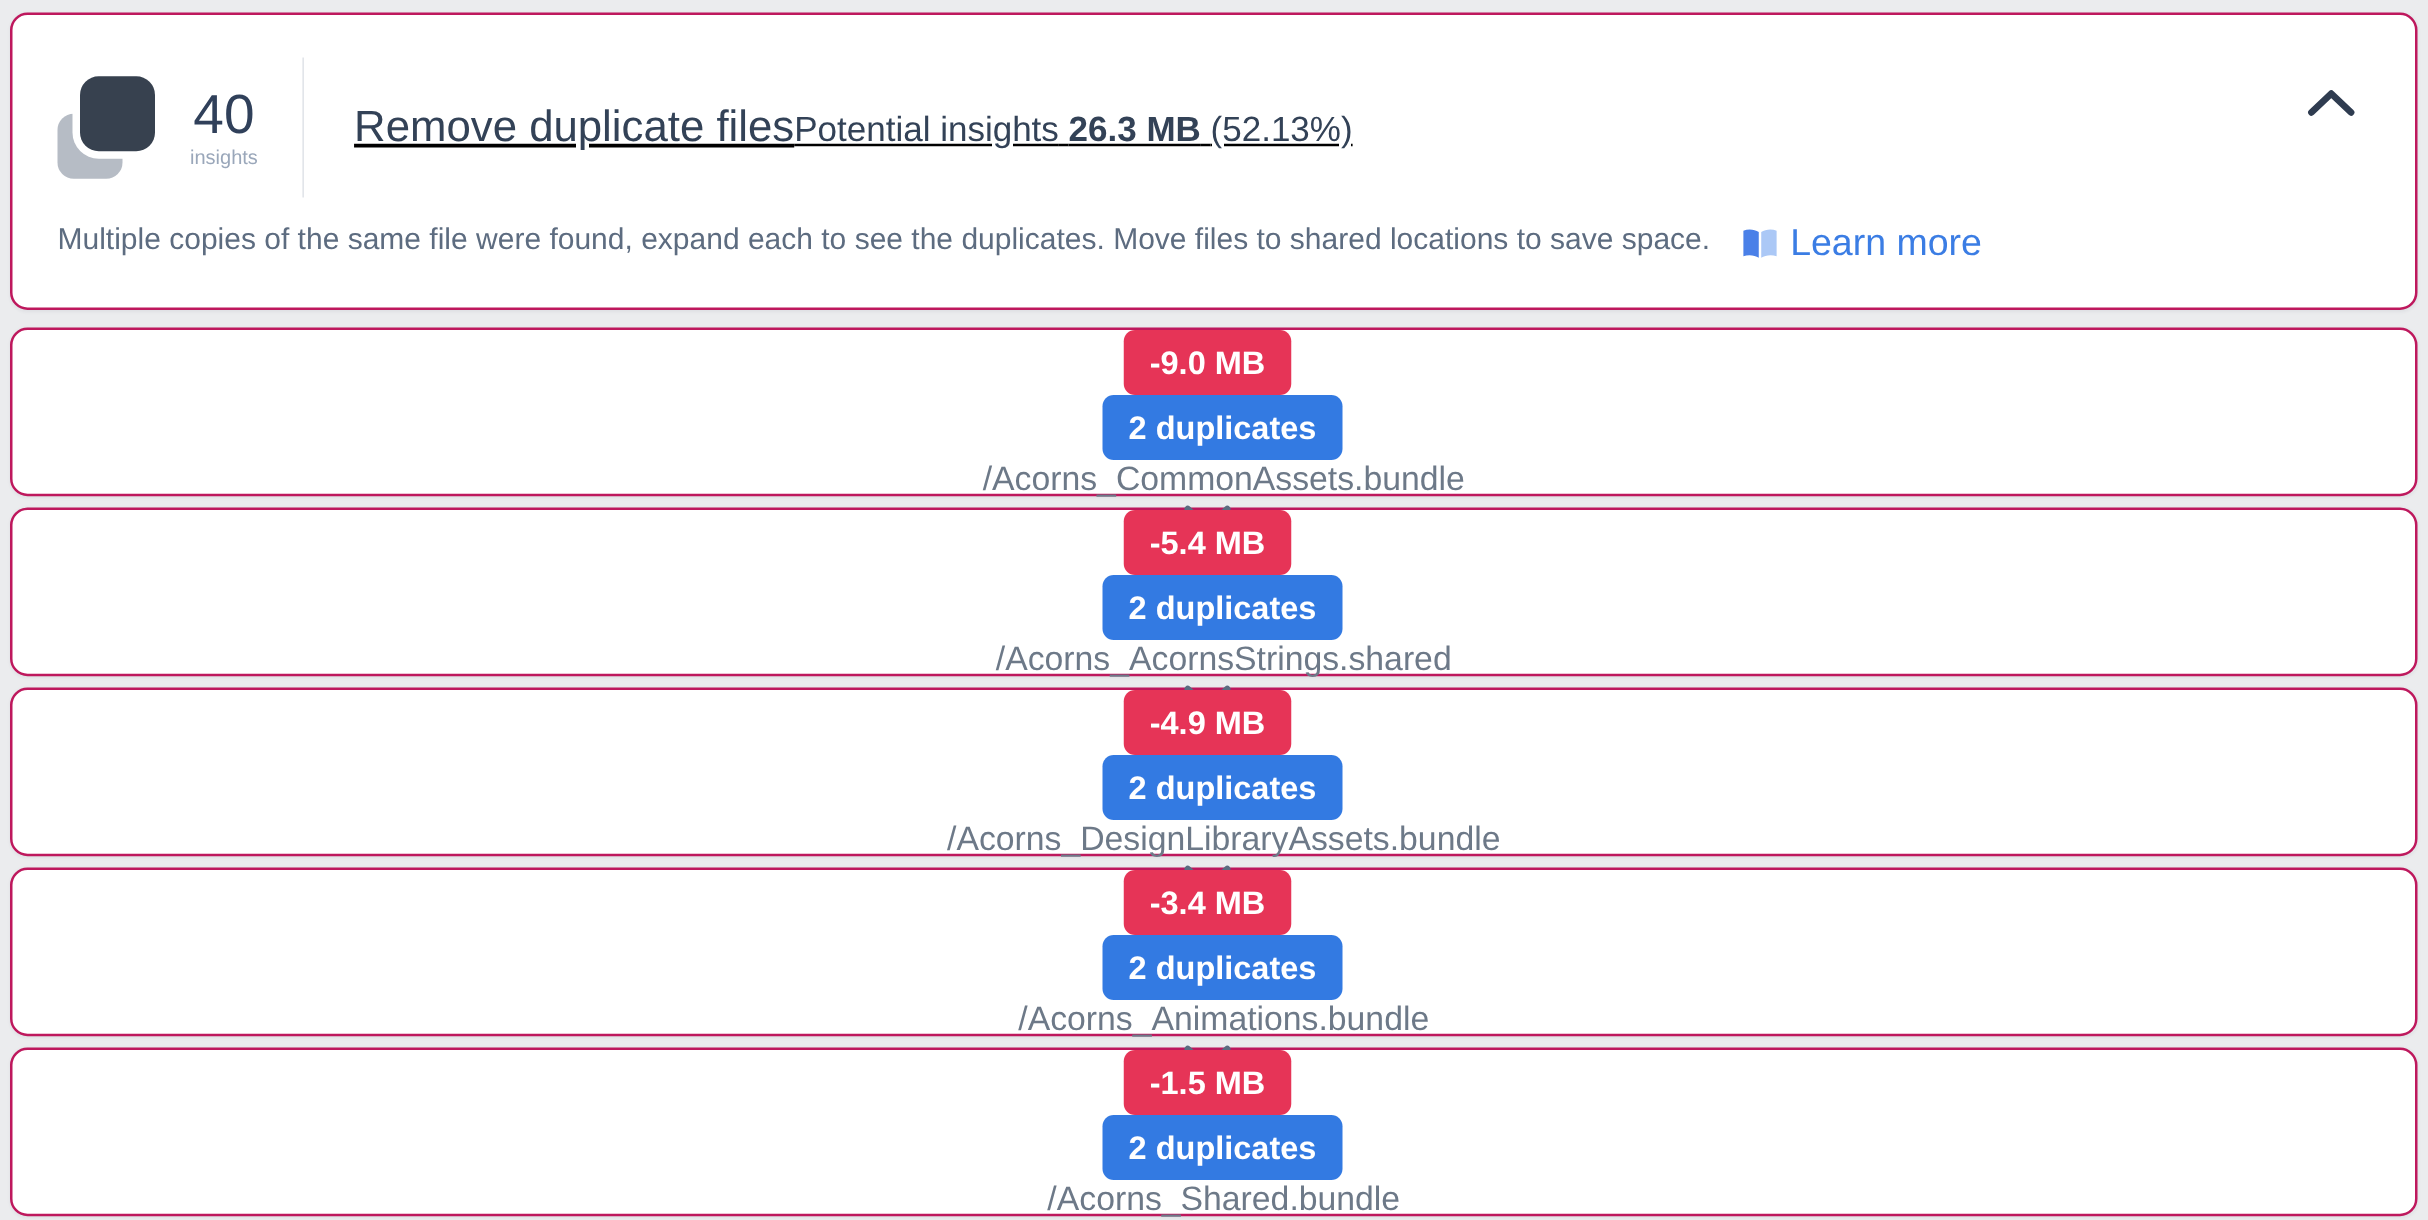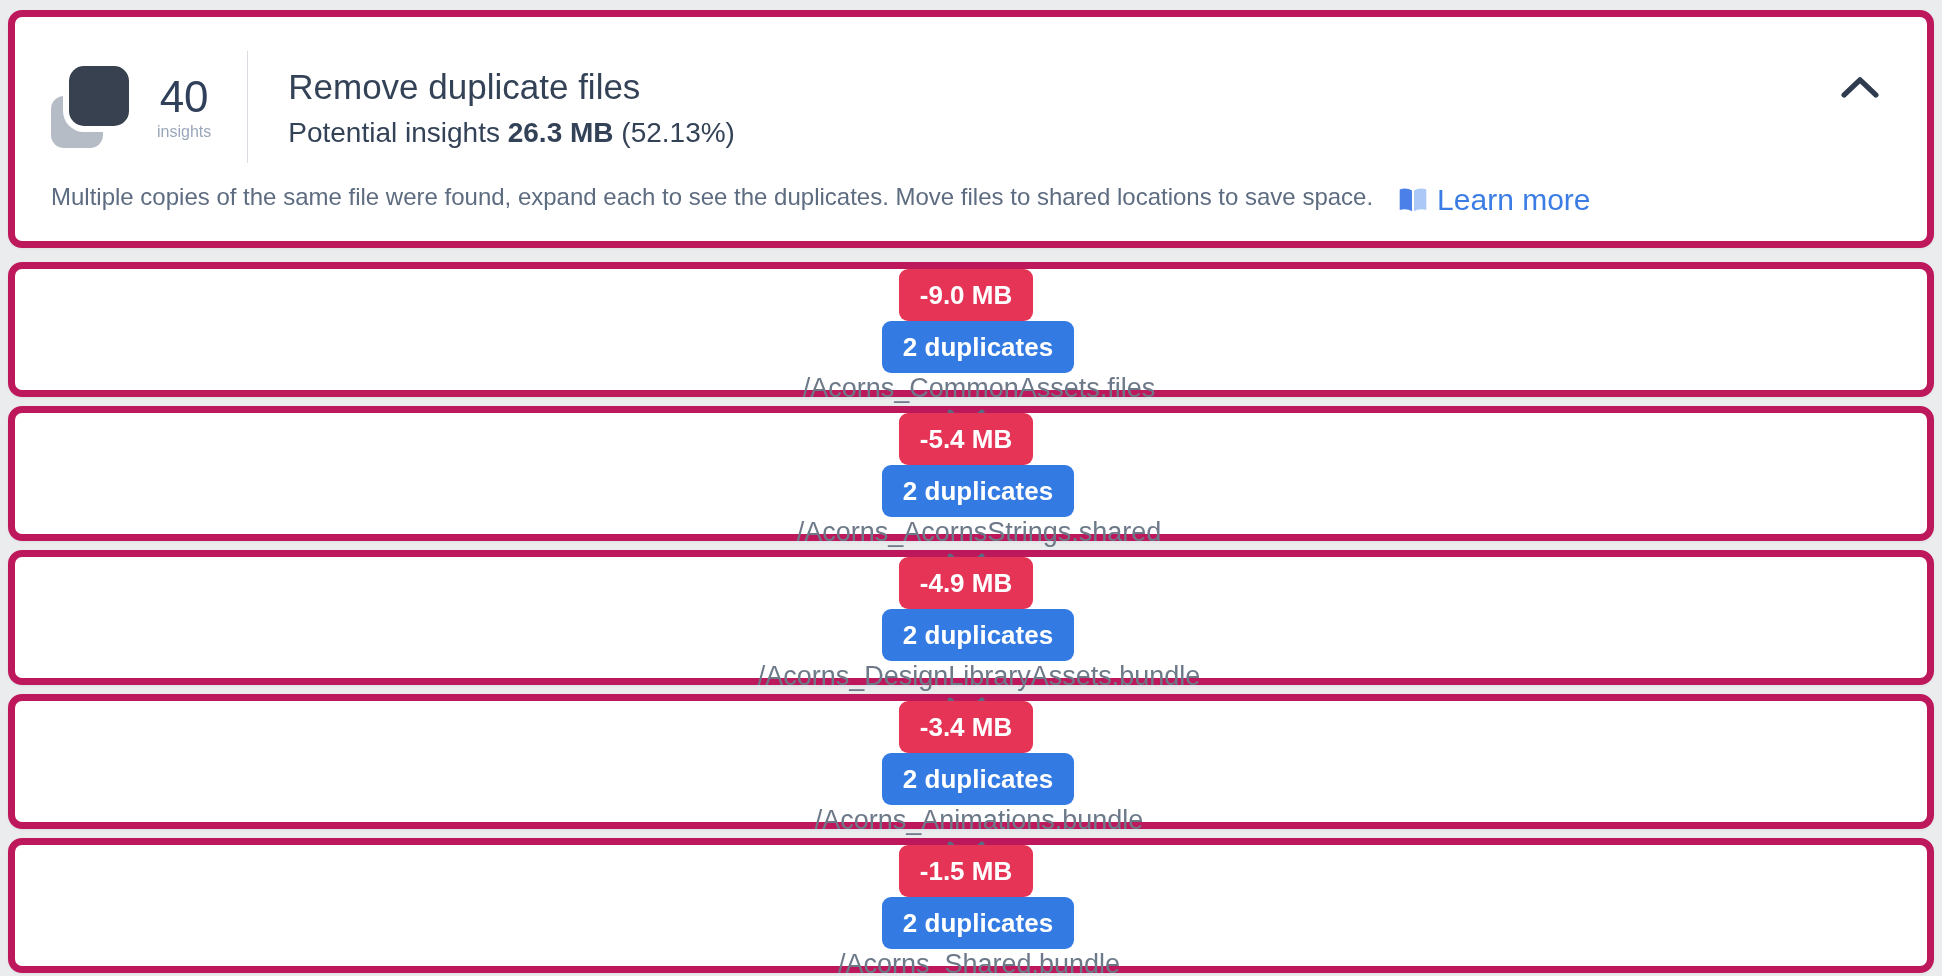--- a/index.html
+++ b/index.html
@@ -6,21 +6,21 @@
   html, body {
     width: 1942px; height: 976px;
     background: #ebecee;
     font-family: "Liberation Sans", "DejaVu Sans", sans-serif;
     overflow: hidden;
   }
   .page { padding: 10px 8px 0 8px; }
 
   .card {
     background: #ffffff;
-    border: 7px solid #be185d;
+    border: 2px solid #be185d;
     border-radius: 14px;
     box-shadow: 0 1px 3px rgba(30,40,60,0.06);
   }
 
   
   .header-card { height: 238px; padding: 0 44px 0 36px; margin-bottom: 14px; }
   .header-top { display: flex; align-items: center; margin-top: 26px; height: 128px; }
 
   .dup-icon { position: relative; width: 78px; height: 82px; flex: 0 0 auto; }
   .dup-icon .back-square {
@@ -34,21 +34,21 @@
     background: var(--icon-dark, #37414f);
     box-shadow: 0 0 0 6px #ffffff;
   }
 
   .insights-block { margin-left: 28px; text-align: center; }
   .insights-count { font-size: 44px; color: #30405a; line-height: 1.1; }
   .insights-label { font-size: 16px; color: #9aa7ba; line-height: 1.2; }
 
   .v-divider { width: 1px; height: 112px; background: #d9dde3; margin: 0 40px 0 36px; }
 
-  .title-block { display: flex; flex-direction: column; justify-content: space-between; }
+  .title-block { display: flex; justify-content: space-between; text-decoration: underline; }
   .card-title { font-size: 35px; font-weight: 400; color: #334257; line-height: 1.25; }
   .card-subtitle { font-size: 28px; font-weight: 400; color: #334257; margin-top: 8px; }
   .card-subtitle b { font-weight: 700; }
 
   .header-spacer { flex: 1; }
 
   .collapse-btn {
     background: none; border: none; cursor: pointer;
     align-self: flex-start; margin-top: 28px; padding: 4px;
   }
@@ -132,21 +132,21 @@
           <path d="M23.8 1.6 C20.6 0.2 16.4 0.7 13.8 2.4 L13.8 19.2 C16.4 17.4 20.6 17 23.8 18.2 Z" fill="#abc8f6"></path>
         </svg>
         <span>Learn more</span>
       </a>
     </div>
   </section>
 
   <section class="card row-card">
     <span class="badge badge-savings">-9.0 MB</span>
     <span class="badge badge-dups">2 duplicates</span>
-    <span class="row-path">/Acorns_CommonAssets.files</span>
+    <span class="row-path">/Acorns_CommonAssets.bundle</span>
     <span class="row-spacer"></span>
     <button class="expand-btn">
       <svg width="38" height="24" viewBox="0 0 24 14" fill="none">
         <path d="M2 2 L12 11.5 L22 2" stroke="#5b6b80" stroke-width="3.2" stroke-linecap="round" stroke-linejoin="round"></path>
       </svg>
     </button>
   </section>
 
   <section class="card row-card">
     <span class="badge badge-savings">-5.4 MB</span>

